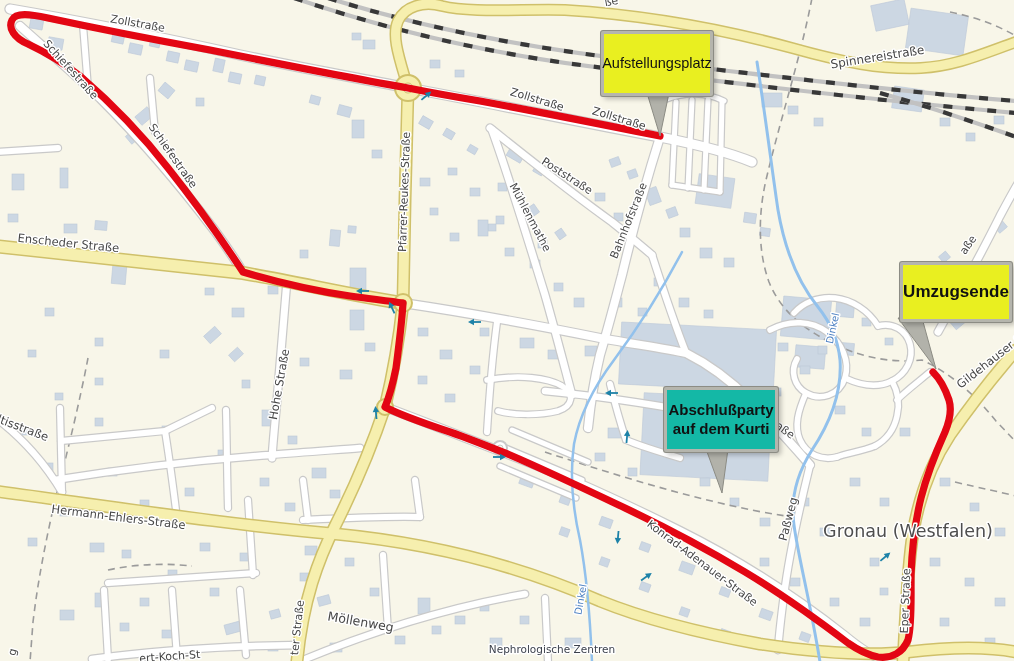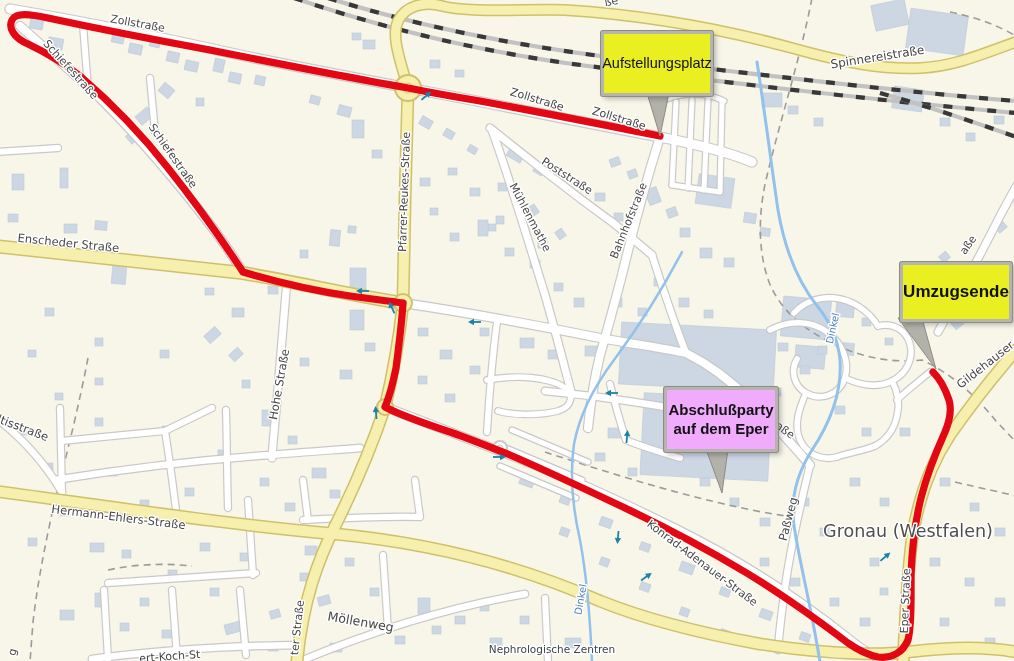--- a/index.html
+++ b/index.html
@@ -462,17 +462,17 @@
         <polygon points="706,449 728,449 722,493" fill="#b2b2aa" stroke="#8c8c84" stroke-width="1"></polygon>
       </g>
     </svg>
 
 <div class="callout" style="left: 601px; top: 31px; width: 112px; height: 65px; font-size: 14.5px; background: rgb(233, 239, 32);">
       <span>Aufstellungsplatz</span>
     </div>
     <div class="callout bold" style="left: 872px; top: 262px; width: 112px; height: 60px; font-size: 17px; background: rgb(233, 239, 32); margin-left: 28px;">
       <span>Umzugsende</span>
     </div>
-    <div class="callout bold" style="left: 664px; top: 387px; width: 114px; height: 65px; font-size: 15px; background: #f0abfc;">
+    <div class="callout bold" style="left: 664px; top: 387px; width: 114px; height: 65px; font-size: 15px; background: #14b8a6;">
       <span>Abschlußparty</span>
-      <span>auf dem Eper</span>
+      <span>auf dem Kurti</span>
     </div>
   </div>
 
 </body></html>

